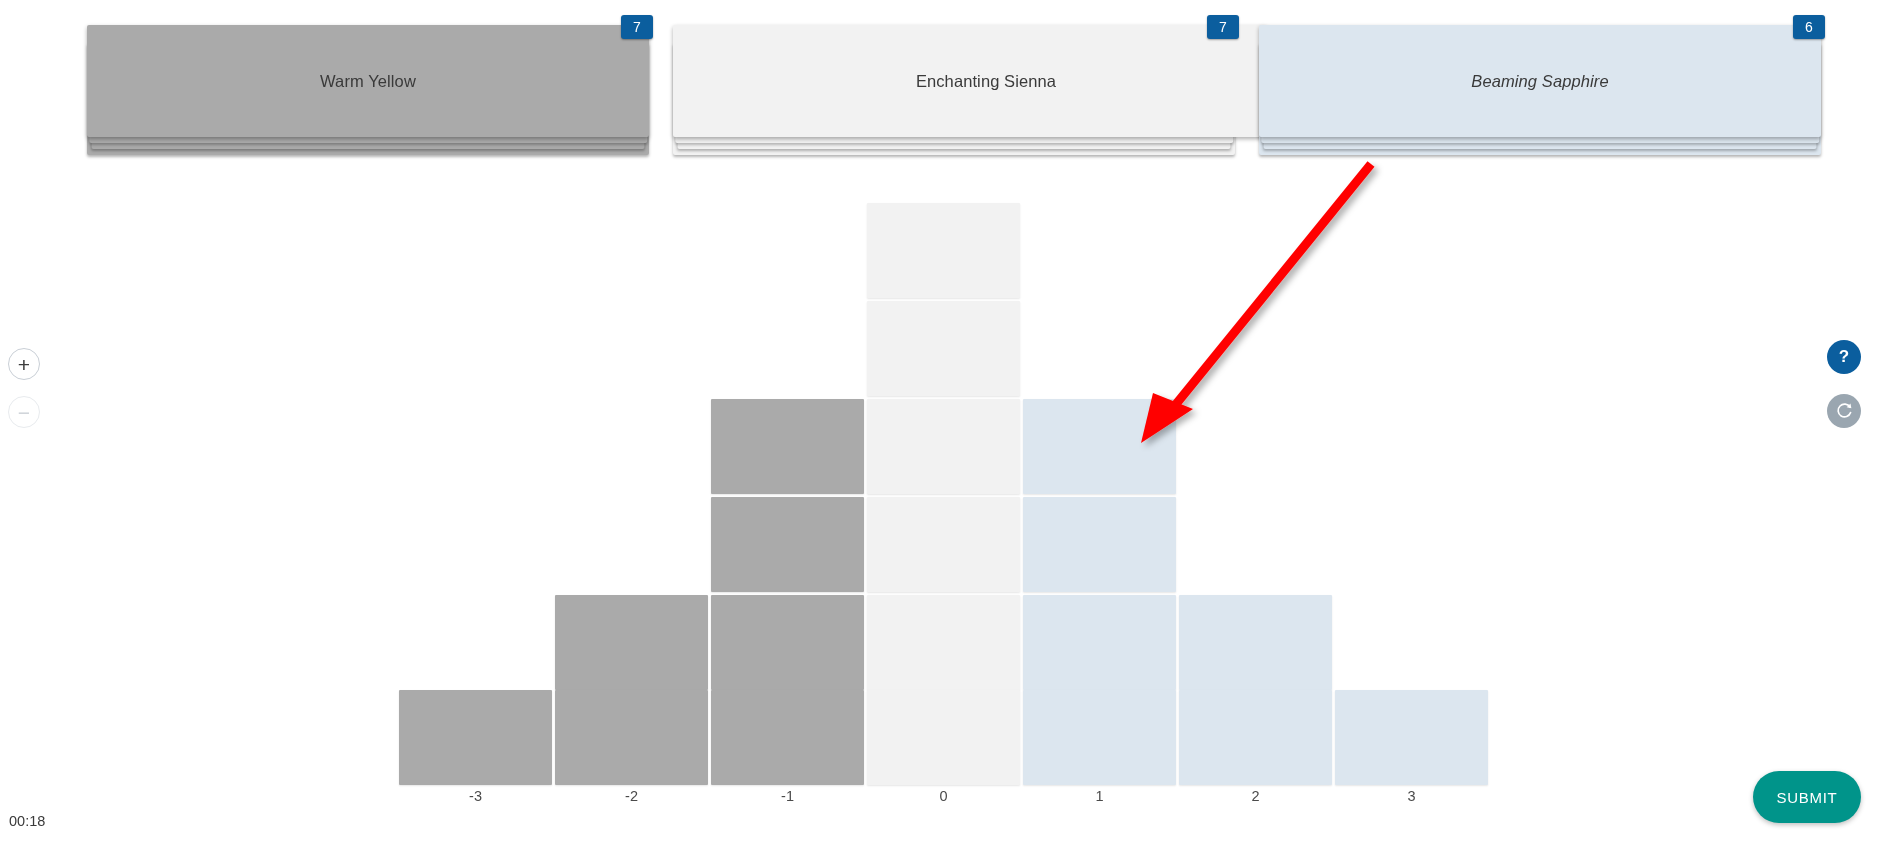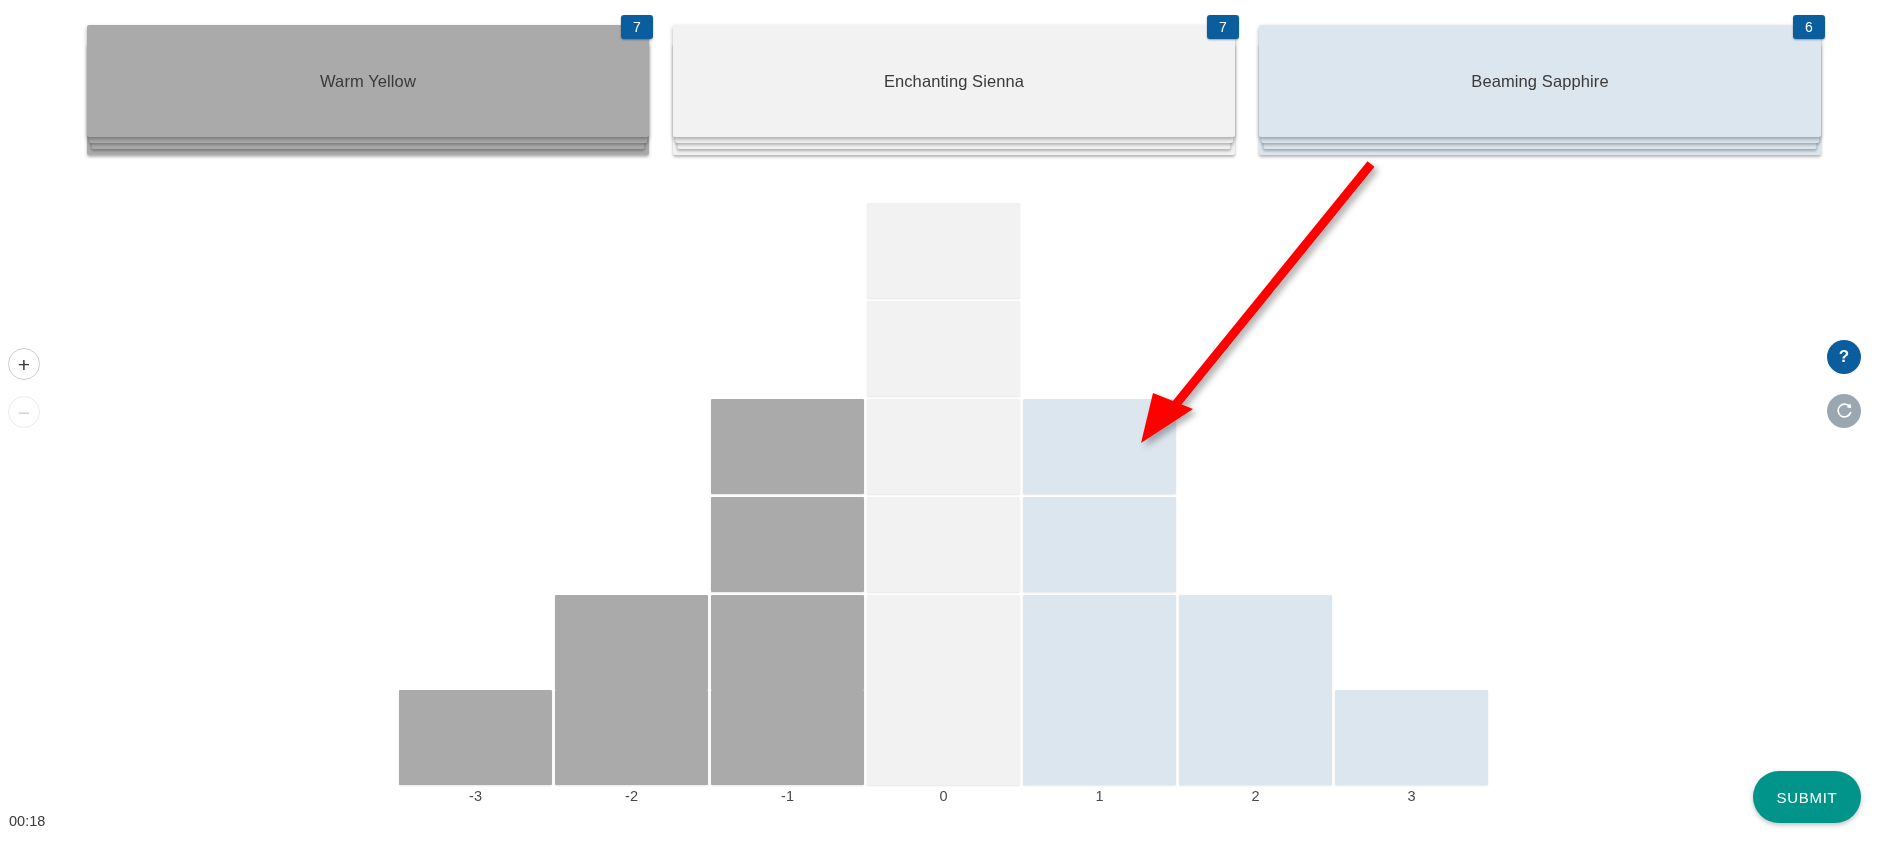--- a/index.html
+++ b/index.html
@@ -141,31 +141,31 @@
     <div class="card-face" style="background: rgb(170, 170, 170); text-align: center;">
       <span class="card-label">Warm Yellow</span>
     </div>
     <div class="card-badge">7</div>
   </div>
 
   <div class="card-stack s1">
     <div class="card-shadow-layer l3" style="background: rgb(242, 242, 242);"></div>
     <div class="card-shadow-layer l2" style="background: rgb(242, 242, 242);"></div>
     <div class="card-shadow-layer l1" style="background: rgb(242, 242, 242);"></div>
-    <div class="card-face" style="background: rgb(242, 242, 242);">
+    <div class="card-face" style="background: rgb(242, 242, 242); padding-left: 32px;">
       <span class="card-label">Enchanting Sienna</span>
     </div>
     <div class="card-badge">7</div>
   </div>
 
   <div class="card-stack s2">
     <div class="card-shadow-layer l3" style="background: rgb(220, 230, 239);"></div>
     <div class="card-shadow-layer l2" style="background: rgb(220, 230, 239);"></div>
     <div class="card-shadow-layer l1" style="background: rgb(220, 230, 239);"></div>
-    <div class="card-face" style="background: rgb(220, 230, 239);">
+    <div class="card-face" style="background: rgb(220, 230, 239); font-style: italic;">
       <span class="card-label">Beaming Sapphire</span>
     </div>
     <div class="card-badge">6</div>
   </div>
 
 </div>
 
 <div id="chart">
     <div class="chart-col" style="left: 0px; width: 153px;">
       <div class="chart-cell" style="height: 95px; background: rgb(170, 170, 170); margin-top: 0px;"></div>

